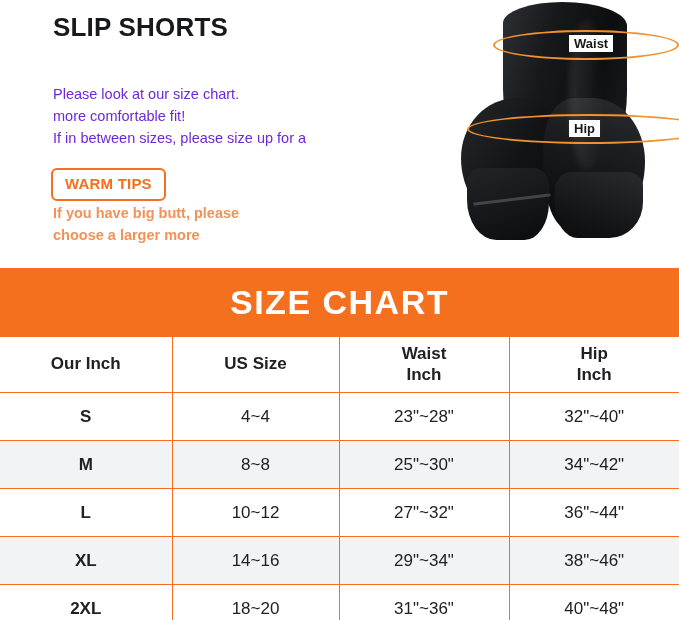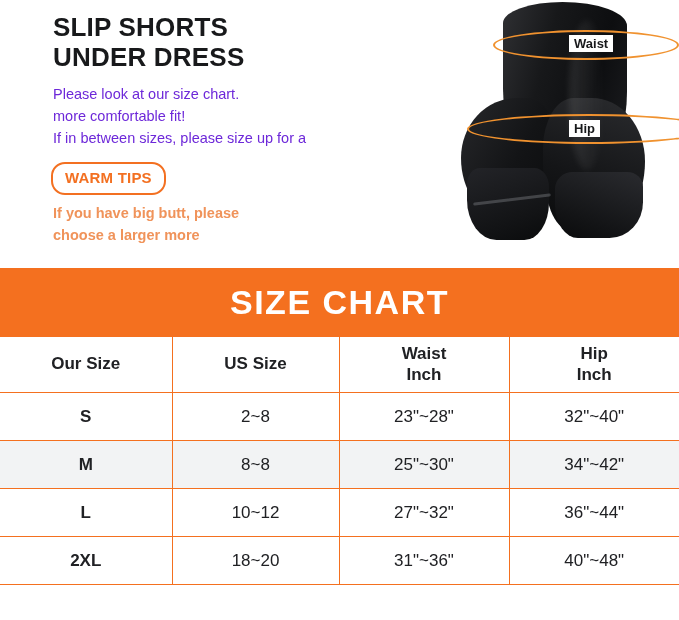--- a/index.html
+++ b/index.html
@@ -50,23 +50,23 @@
     width: 300px;
     font-size: 14.5px;
     color: #6d28d9;
     line-height: 1.5;
   }
   .subtext div { white-space: nowrap; }
 
   .warm-tips {
     position: absolute;
     left: 16px;
-    top: 162px;
+    top: 168px;
     border: 2px solid #f37021;
-    border-radius: 14px;
+    border-radius: 6px;
     padding: 5px 12px 6px 12px;
     display: inline-block;
   }
   .warm-tips span {
     color: #f37021;
     font-size: 15px;
     font-weight: bold;
     letter-spacing: 0.2px;
   }
   .tip-lines {
@@ -256,21 +256,20 @@
 </style>
 </head>
 <body>
 
 <div class="page">
 
   <div class="top">
 
     <div class="headline">
       <div class="line">SLIP SHORTS</div>
-      <div class="line">UNDER DRESS</div>
     </div>
 
     <div class="subtext">
       <div>Please look at our size chart.</div>
       <div>more comfortable fit!</div>
       <div>If in between sizes, please size up for a</div>
     </div>
 
     <div class="warm-tips">
       <span>WARM TIPS</span>
@@ -307,54 +306,60 @@
     <table class="size-chart">
       <colgroup>
         <col class="col-a">
           <col class="col-b">
           <col class="col-c">
           <col class="col-d">
       </colgroup>
       <thead>
         <tr>
           <th>
-            <div>Our Size</div>
+            <div>Our Inch</div>
           </th>
           <th>
             <div>US Size</div>
           </th>
           <th>
             <div>Waist</div>
             <div>Inch</div>
           </th>
           <th>
             <div>Hip</div>
             <div>Inch</div>
           </th>
         </tr>
       </thead>
       <tbody>
         <tr>
           <td class="sz">S</td>
-          <td>2~8</td>
+          <td>4~4</td>
           <td>23"~28"</td>
           <td>32"~40"</td>
         </tr>
         <tr class="alt">
           <td class="sz">M</td>
           <td>8~8</td>
           <td>25"~30"</td>
           <td>34"~42"</td>
         </tr>
         <tr>
           <td class="sz">L</td>
           <td>10~12</td>
           <td>27"~32"</td>
           <td>36"~44"</td>
         </tr>
+        <tr class="alt">
+          <td class="sz">XL</td>
+          <td>14~16</td>
+          <td>29"~34"</td>
+          <td>38"~46"</td>
+        </tr>
         <tr>
           <td class="sz">2XL</td>
           <td>18~20</td>
           <td>31"~36"</td>
           <td>40"~48"</td>
         </tr>
       </tbody>
     </table>
   </div>
 </div>

